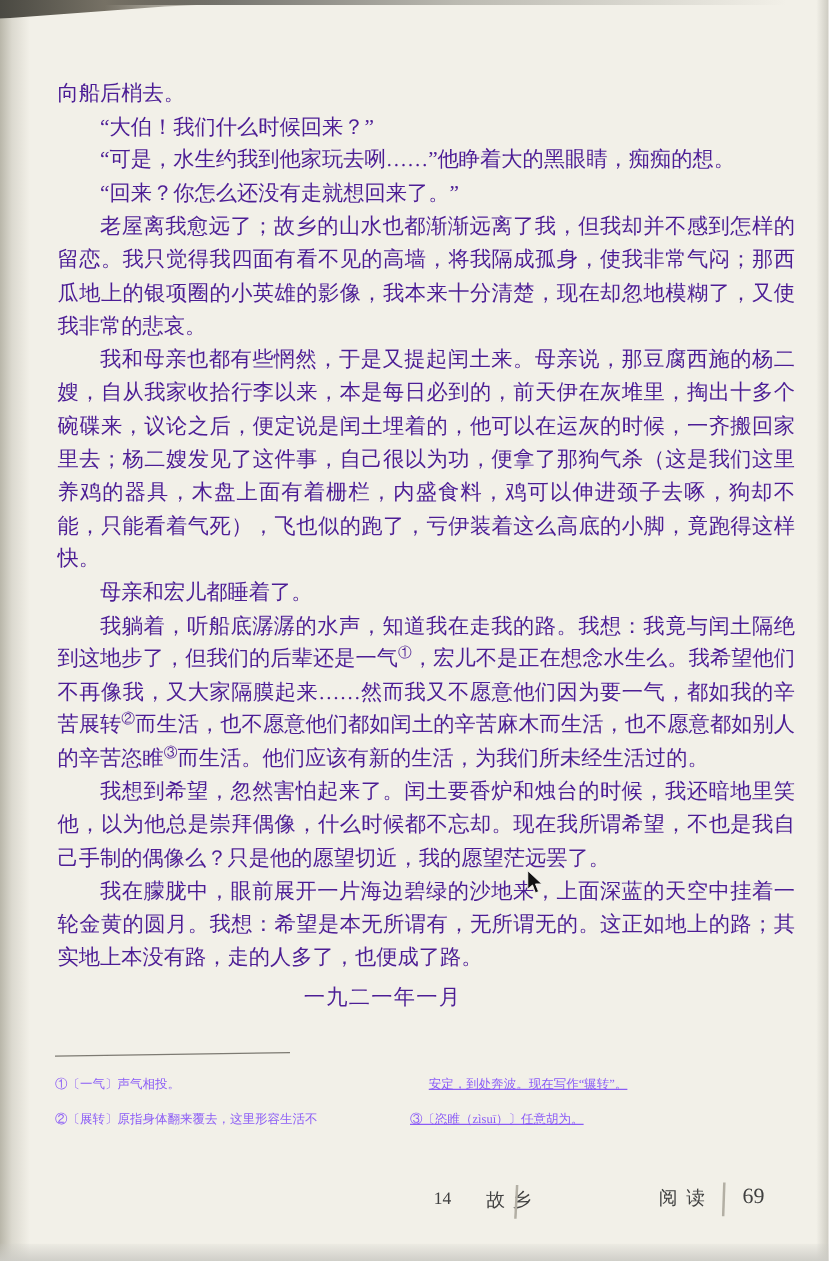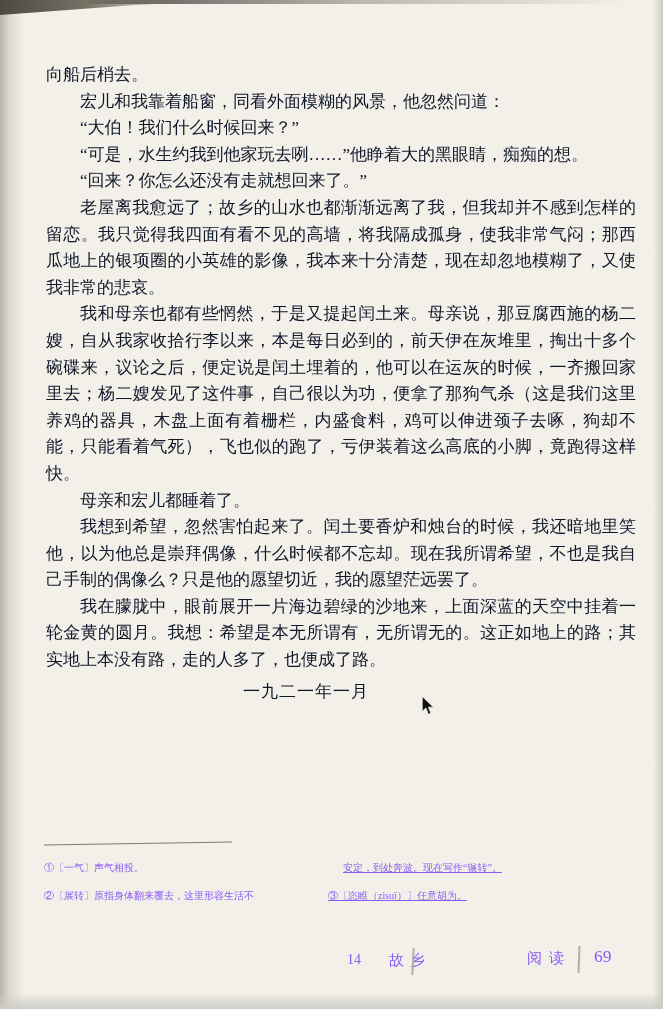--- a/index.html
+++ b/index.html
@@ -22,42 +22,42 @@
   .scan-right{position:absolute;top:0;right:0;bottom:0;width:10px;
     background:linear-gradient(to left,rgba(148,146,134,.40),rgba(148,146,134,0));}
   .scan-bottom{position:absolute;left:0;right:0;bottom:0;height:14px;
     background:linear-gradient(to top,rgba(205,204,198,.95),rgba(205,204,198,.15));}
 
   
   .text-block{
     position:absolute;left:46px;top:62px;width:590px;
     font-size:17px;line-height:26.6px;
     text-align:justify;text-justify:inter-ideograph;
-    color:#0f172a;
+    color:#4c1d95;
   }
   .text-block p{margin:0;text-indent:2em;}
   .text-block p.no-indent{text-indent:0;}
   .text-block sup{font-size:11px;line-height:0;vertical-align:super;}
   .date-line{margin-top:5px;text-align:center;padding-right:70px;text-indent:0;
     letter-spacing:1px;}
 
   
   .footnote-rule{position:absolute;left:44px;top:843px;width:188px;height:1px;
     background:#7d7a72;transform:rotate(-0.9deg);}
   .footnotes{position:absolute;left:44px;top:854px;width:596px;height:62px;
     font-size:10px;line-height:27.5px;color:#8b5cf6;}
   .fn-col{position:absolute;top:0;white-space:nowrap;}
   .fn-col.left{left:0;}
   .fn-col.right{left:284px;text-decoration:underline;}
   .fn-line{display:block;}
   .fn-line.cont{padding-left:15px;}
 
   
   .footer{position:absolute;left:0;top:944px;width:100%;height:36px;
-    font-size:15px;color:#8b5cf6;}
+    font-size:15px;color:#404040;}
   .footer .lesson-no{position:absolute;left:347px;top:8px;font-size:14px;}
   .footer .lesson-title{position:absolute;left:389px;top:7px;letter-spacing:6px;}
   .footer .divider{position:absolute;width:1.5px;height:27px;background:#b3afa4;}
   .footer .divider.d1{left:412px;top:4px;transform:rotate(3deg);}
   .footer .divider.d2{left:578px;top:2px;transform:rotate(2deg);}
   .footer .section-label{position:absolute;left:527px;top:5px;letter-spacing:7px;}
   .footer .page-no{position:absolute;left:594px;top:2px;font-size:17.5px;}
 
   
   .cursor{position:absolute;left:421px;top:696px;width:14px;height:20px;}
@@ -68,27 +68,27 @@
 <div class="page">
 
   <div class="scan-left"></div>
   <div class="scan-right"></div>
   <div class="scan-top-line"></div>
   <div class="scan-top-wedge"></div>
   <div class="scan-bottom"></div>
 
   <div class="text-block">
     <p class="no-indent">向船后梢去。</p>
-    <p>宏儿和我靠着船窗，同看外面模糊的风景，他忽然问道：</p>
     <p>“大伯！我们什么时候回来？”</p>
     <p>“可是，水生约我到他家玩去咧……”他睁着大的黑眼睛，痴痴的想。</p>
     <p>“回来？你怎么还没有走就想回来了。”</p>
     <p>老屋离我愈远了；故乡的山水也都渐渐远离了我，但我却并不感到怎样的留恋。我只觉得我四面有看不见的高墙，将我隔成孤身，使我非常气闷；那西瓜地上的银项圈的小英雄的影像，我本来十分清楚，现在却忽地模糊了，又使我非常的悲哀。</p>
     <p>我和母亲也都有些惘然，于是又提起闰土来。母亲说，那豆腐西施的杨二嫂，自从我家收拾行李以来，本是每日必到的，前天伊在灰堆里，掏出十多个碗碟来，议论之后，便定说是闰土埋着的，他可以在运灰的时候，一齐搬回家里去；杨二嫂发见了这件事，自己很以为功，便拿了那狗气杀（这是我们这里养鸡的器具，木盘上面有着栅栏，内盛食料，鸡可以伸进颈子去啄，狗却不能，只能看着气死），飞也似的跑了，亏伊装着这么高底的小脚，竟跑得这样快。</p>
     <p>母亲和宏儿都睡着了。</p>
+    <p>我躺着，听船底潺潺的水声，知道我在走我的路。我想：我竟与闰土隔绝到这地步了，但我们的后辈还是一气<sup>①</sup>，宏儿不是正在想念水生么。我希望他们不再像我，又大家隔膜起来……然而我又不愿意他们因为要一气，都如我的辛苦展转<sup>②</sup>而生活，也不愿意他们都如闰土的辛苦麻木而生活，也不愿意都如别人的辛苦恣睢<sup>③</sup>而生活。他们应该有新的生活，为我们所未经生活过的。</p>
     <p>我想到希望，忽然害怕起来了。闰土要香炉和烛台的时候，我还暗地里笑他，以为他总是崇拜偶像，什么时候都不忘却。现在我所谓希望，不也是我自己手制的偶像么？只是他的愿望切近，我的愿望茫远罢了。</p>
     <p>我在朦胧中，眼前展开一片海边碧绿的沙地来，上面深蓝的天空中挂着一轮金黄的圆月。我想：希望是本无所谓有，无所谓无的。这正如地上的路；其实地上本没有路，走的人多了，也便成了路。</p>
     <div class="date-line">一九二一年一月</div>
   </div>
 
   <div class="footnote-rule"></div>
   <div class="footnotes">
     <div class="fn-col left">
       <span class="fn-line">①〔一气〕声气相投。</span>
       <span class="fn-line">②〔展转〕原指身体翻来覆去，这里形容生活不</span>

